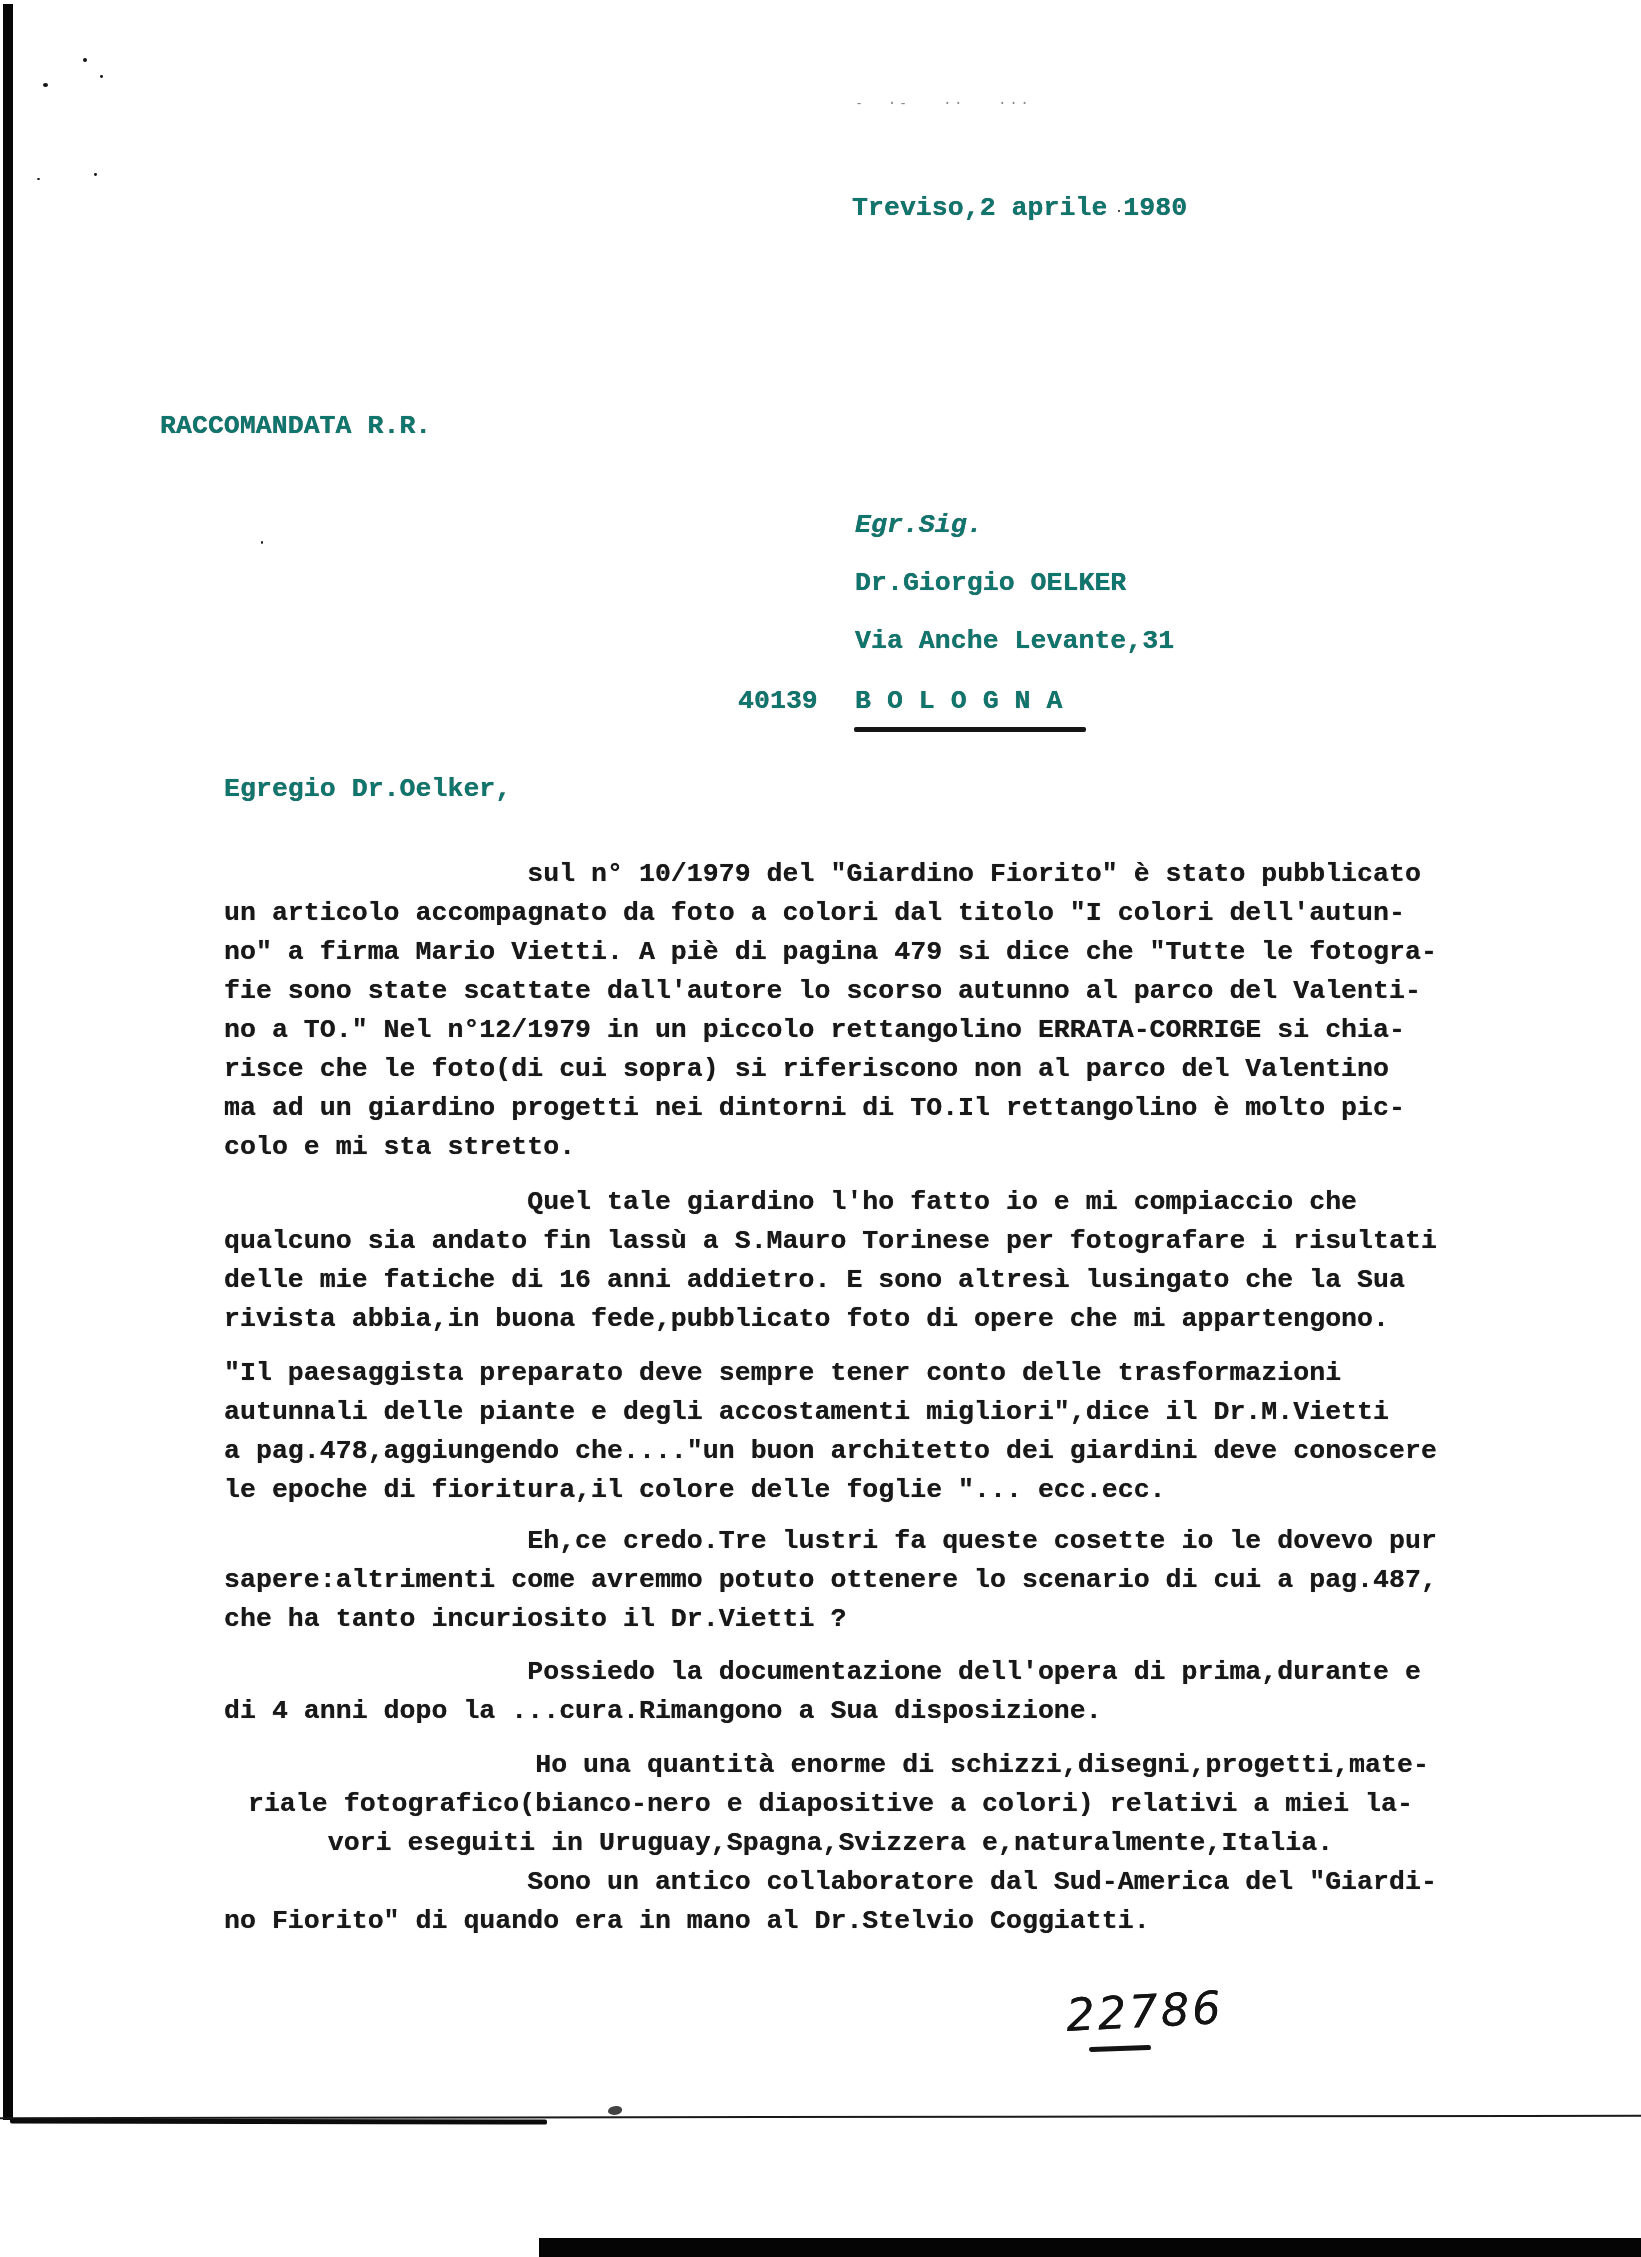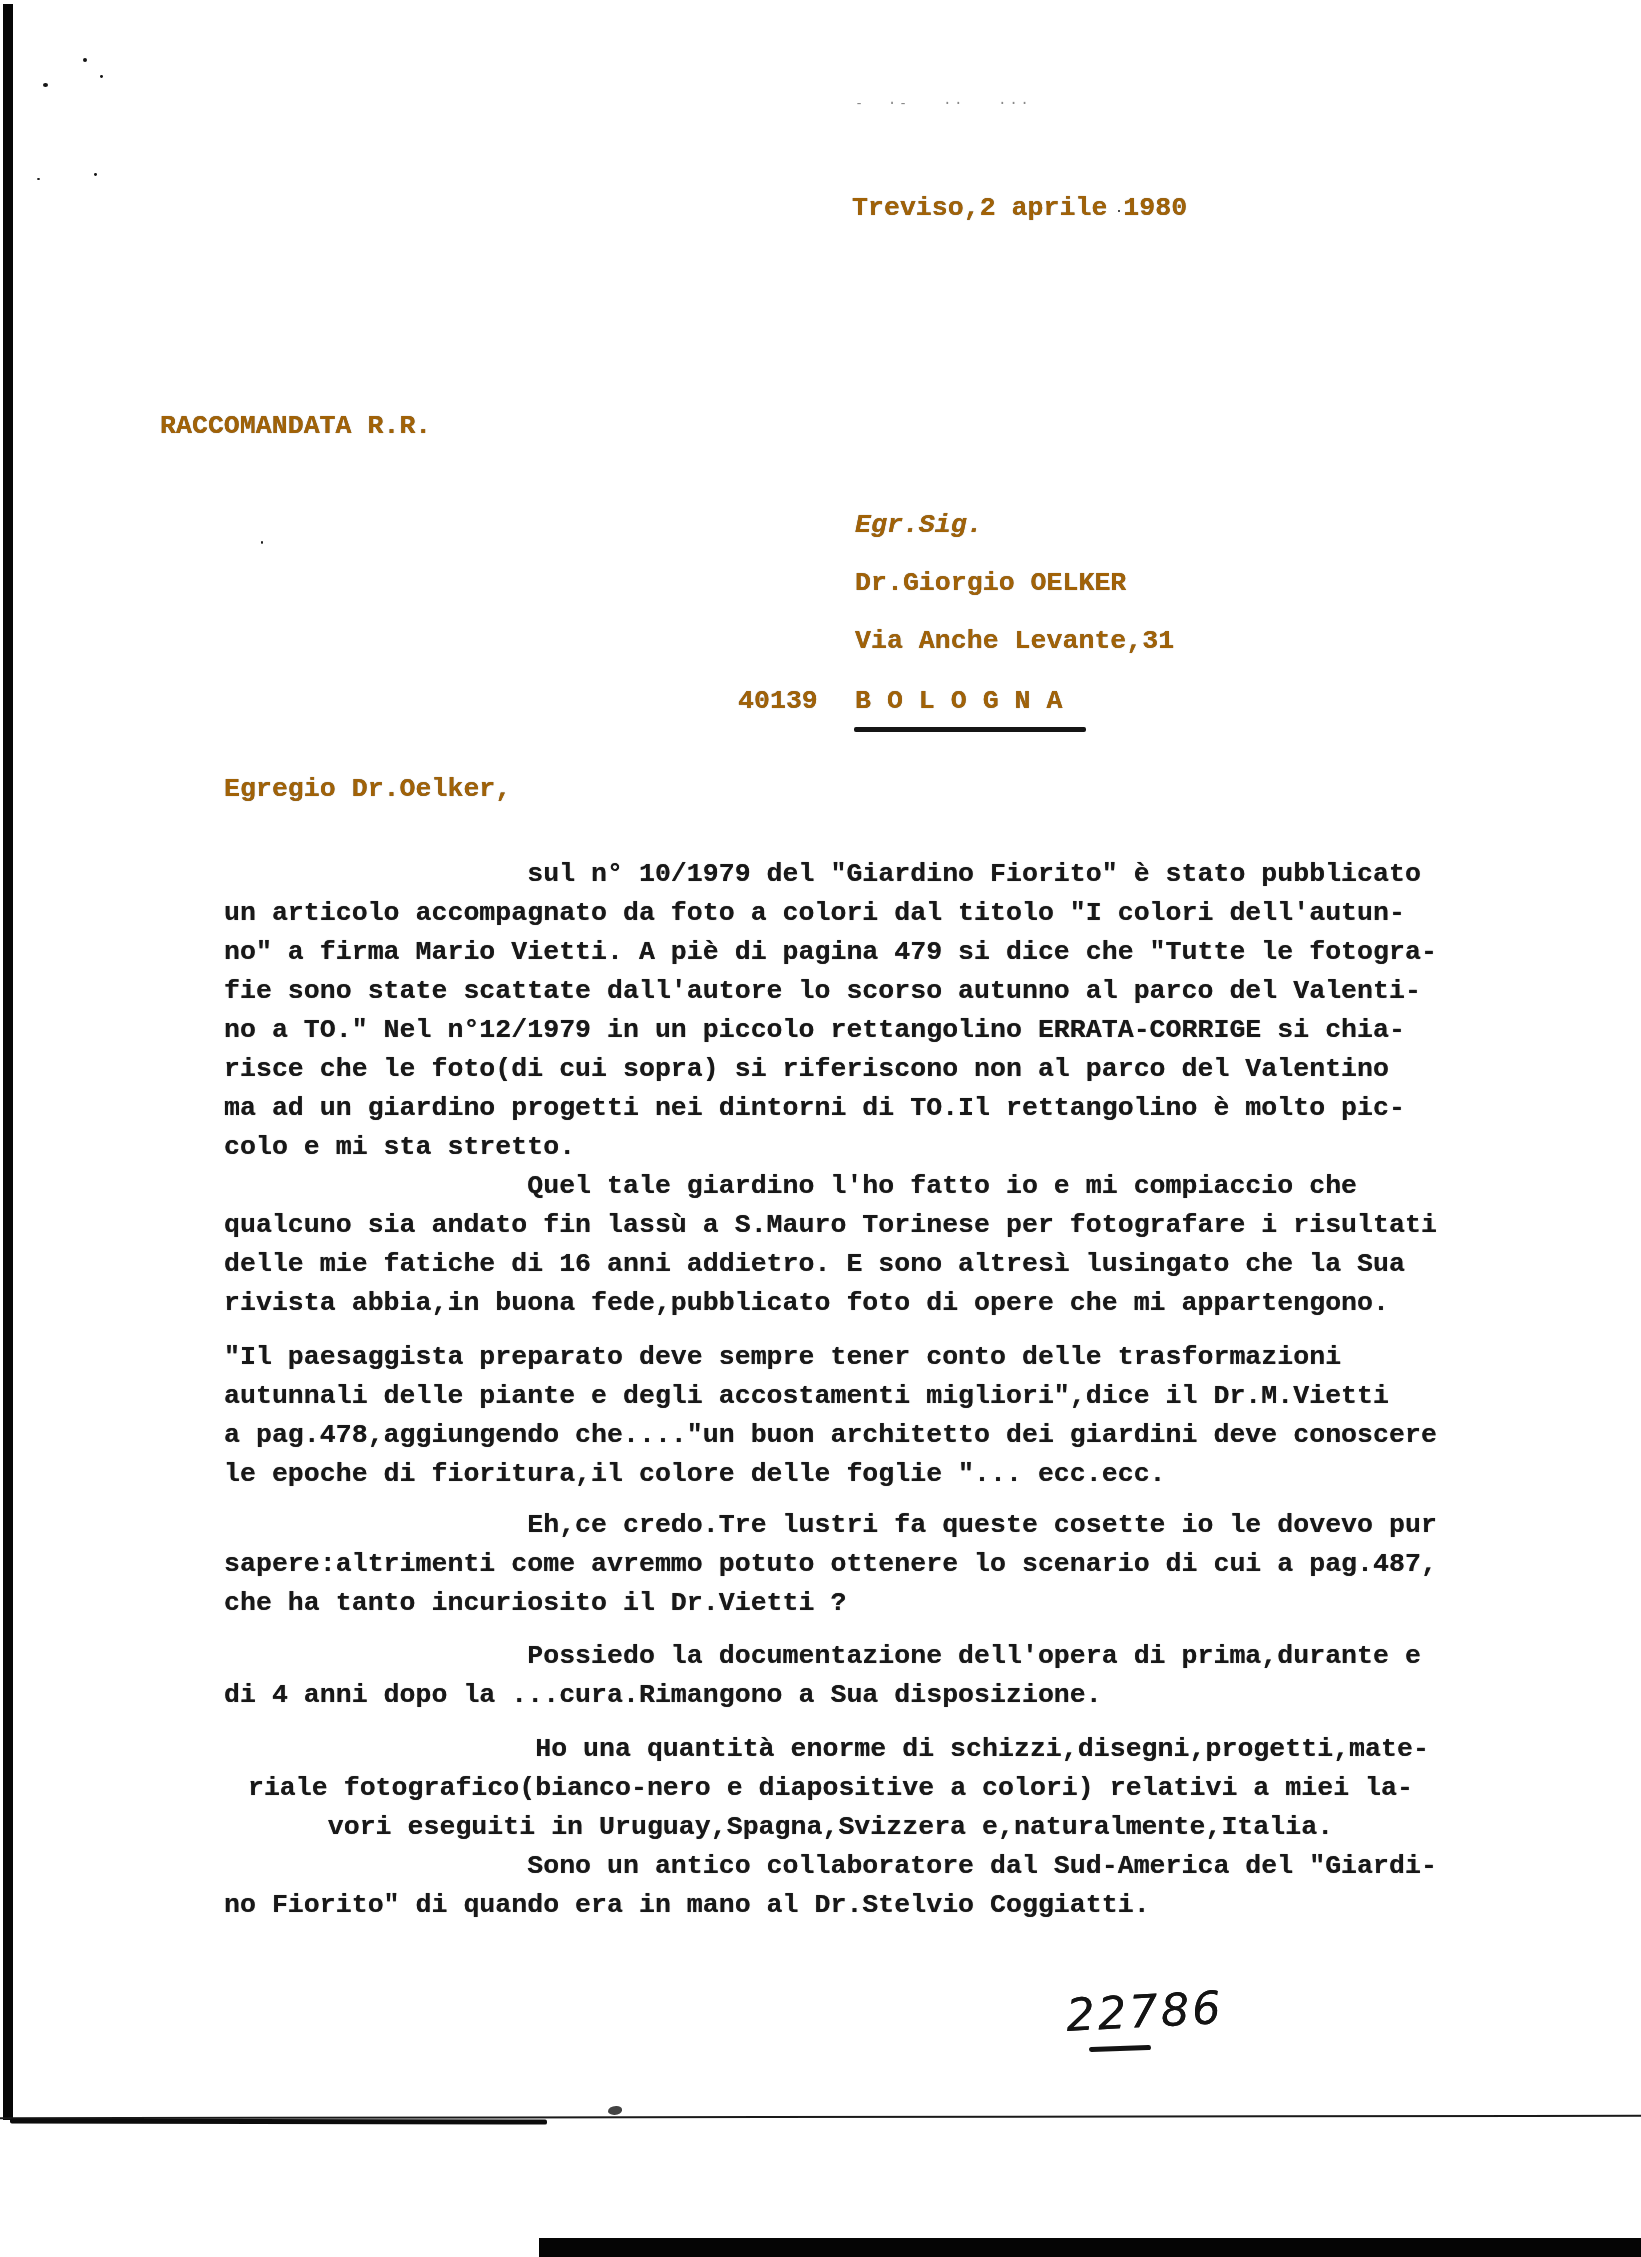--- a/index.html
+++ b/index.html
@@ -7,21 +7,21 @@
     width:1641px;height:2257px;
     background:#ffffff;
     position:relative;
     overflow:hidden;
     font-family:"Liberation Mono", monospace;
   }
   .page{position:absolute;inset:0;background:#ffffff;}
   
   .typed{
     position:absolute;
-    color:#a16207;
+    color:#0f766e;
     font-family:"Liberation Mono", monospace;
     font-size:26.6px;
     font-weight:700;
     letter-spacing:0;
     white-space:pre;
     text-shadow:0 0 0.7px rgba(20,20,20,0.75);
   }
   
   #body-text{position:absolute;left:224px;top:855px;}
   .block{margin:0;}
@@ -118,21 +118,21 @@
       <div class="block" style="margin-top: 0px;">
         <div class="tline">                   sul n° 10/1979 del "Giardino Fiorito" è stato pubblicato</div>
         <div class="tline">un articolo accompagnato da foto a colori dal titolo "I colori dell'autun-</div>
         <div class="tline">no" a firma Mario Vietti. A piè di pagina 479 si dice che "Tutte le fotogra-</div>
         <div class="tline">fie sono state scattate dall'autore lo scorso autunno al parco del Valenti-</div>
         <div class="tline">no a TO." Nel n°12/1979 in un piccolo rettangolino ERRATA-CORRIGE si chia-</div>
         <div class="tline">risce che le foto(di cui sopra) si riferiscono non al parco del Valentino</div>
         <div class="tline">ma ad un giardino progetti nei dintorni di TO.Il rettangolino è molto pic-</div>
         <div class="tline">colo e mi sta stretto.</div>
       </div>
-      <div class="block" style="margin-top: 0px;">
+      <div class="block" style="margin-top: 16px;">
         <div class="tline">                   Quel tale giardino l'ho fatto io e mi compiaccio che</div>
         <div class="tline">qualcuno sia andato fin lassù a S.Mauro Torinese per fotografare i risultati</div>
         <div class="tline">delle mie fatiche di 16 anni addietro. E sono altresì lusingato che la Sua</div>
         <div class="tline">rivista abbia,in buona fede,pubblicato foto di opere che mi appartengono.</div>
       </div>
       <div class="block" style="margin-top: 14.5px;">
         <div class="tline">"Il paesaggista preparato deve sempre tener conto delle trasformazioni</div>
         <div class="tline">autunnali delle piante e degli accostamenti migliori",dice il Dr.M.Vietti</div>
         <div class="tline">a pag.478,aggiungendo che...."un buon architetto dei giardini deve conoscere</div>
         <div class="tline">le epoche di fioritura,il colore delle foglie "... ecc.ecc.</div>

